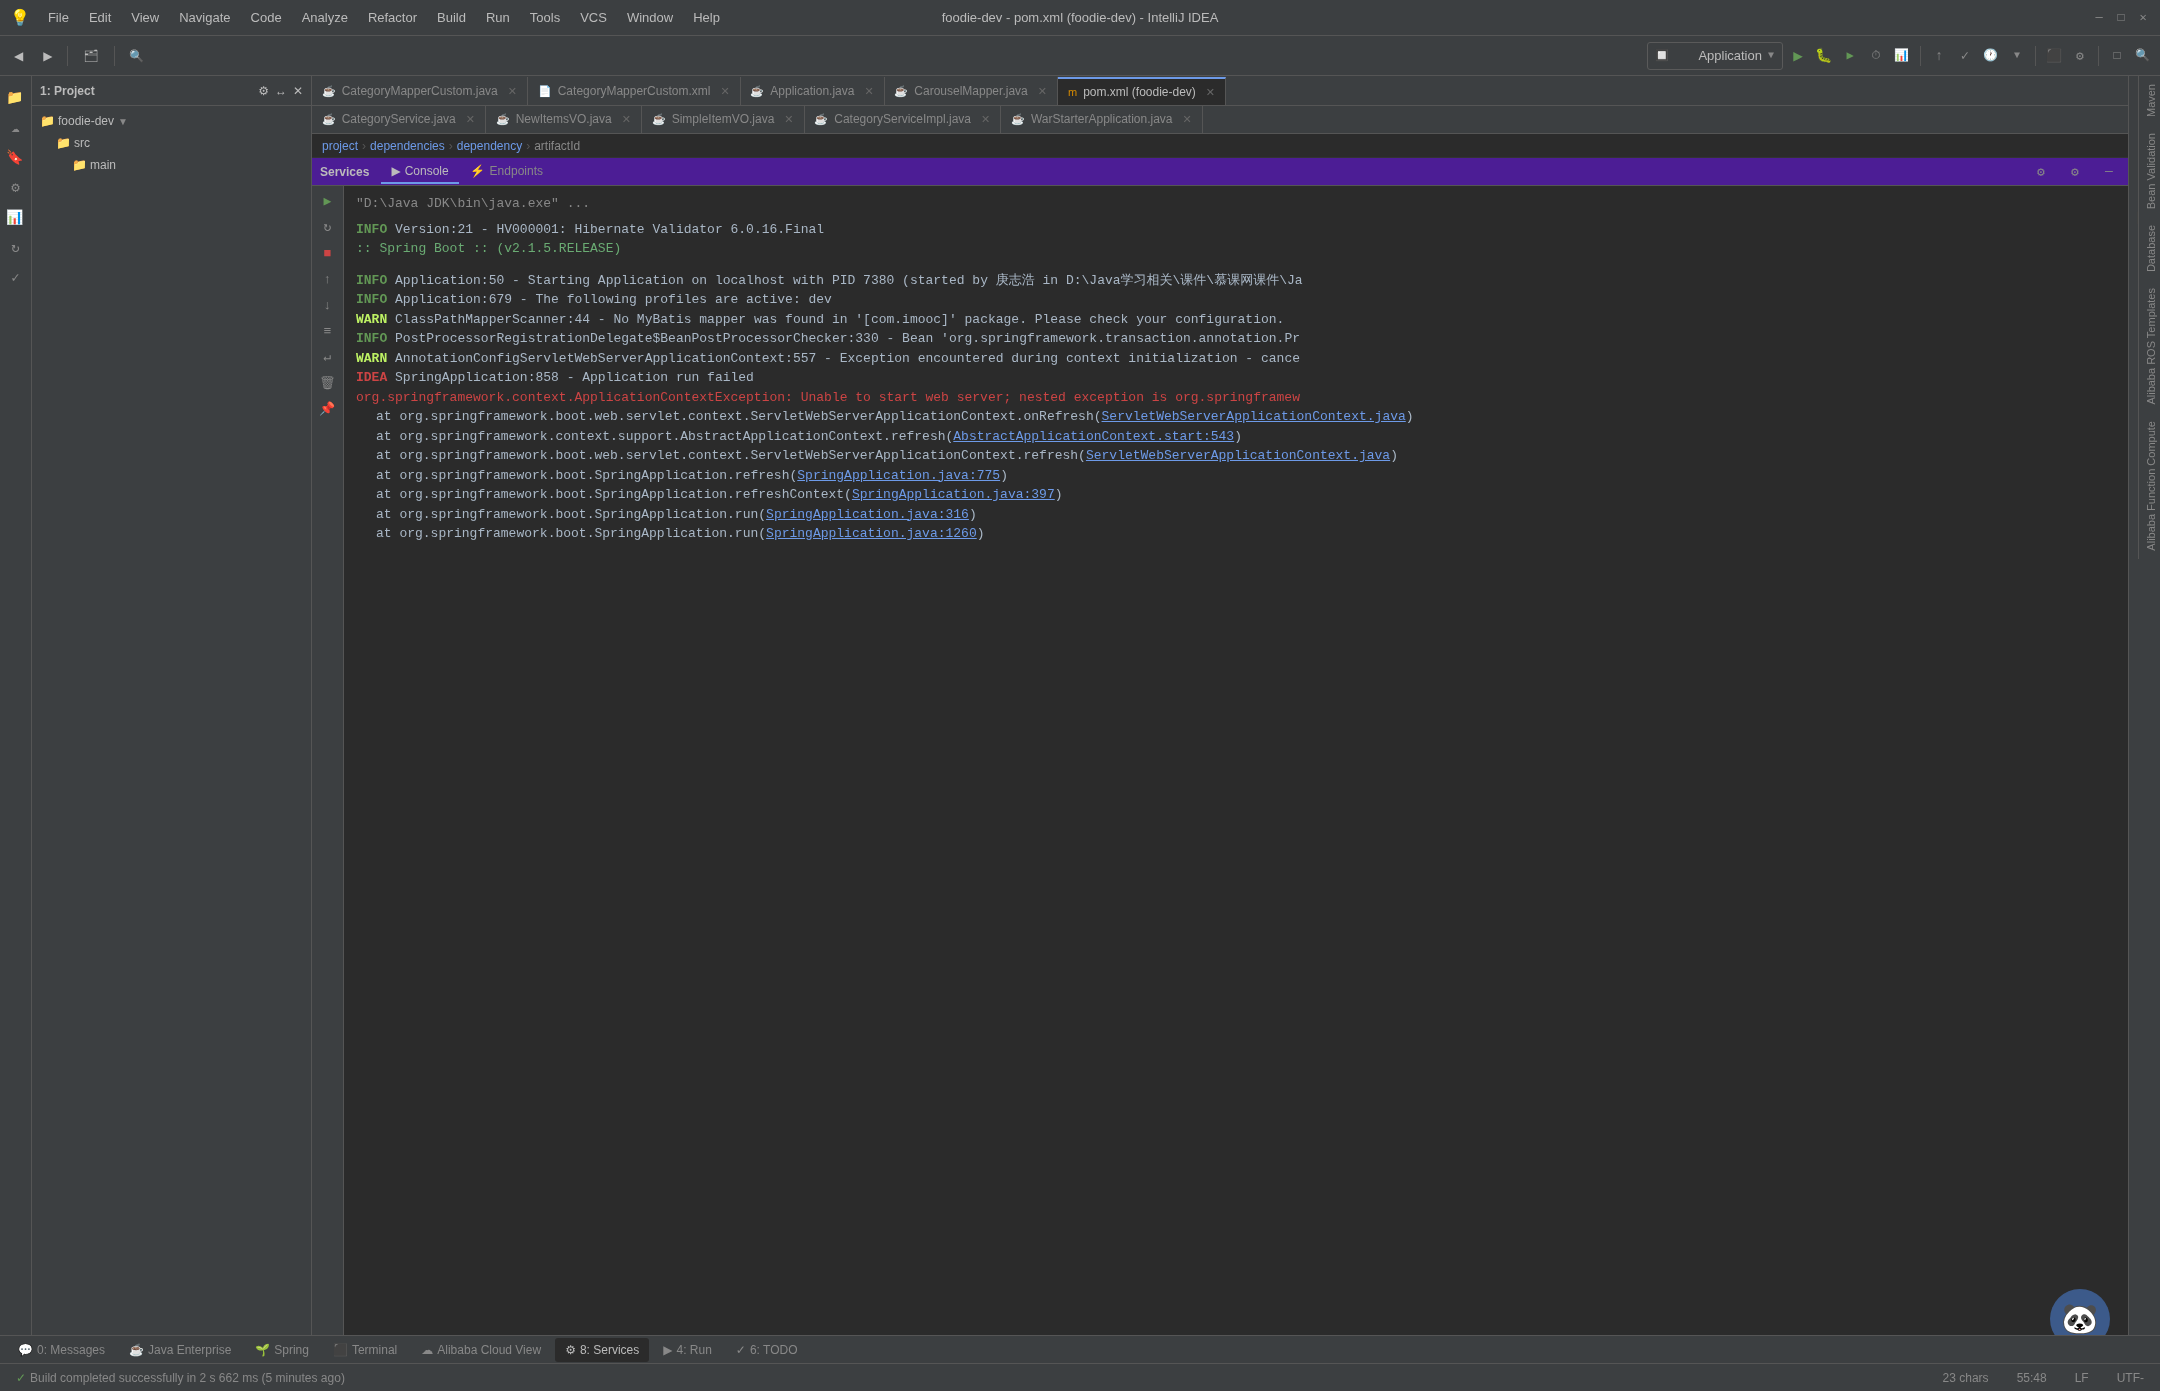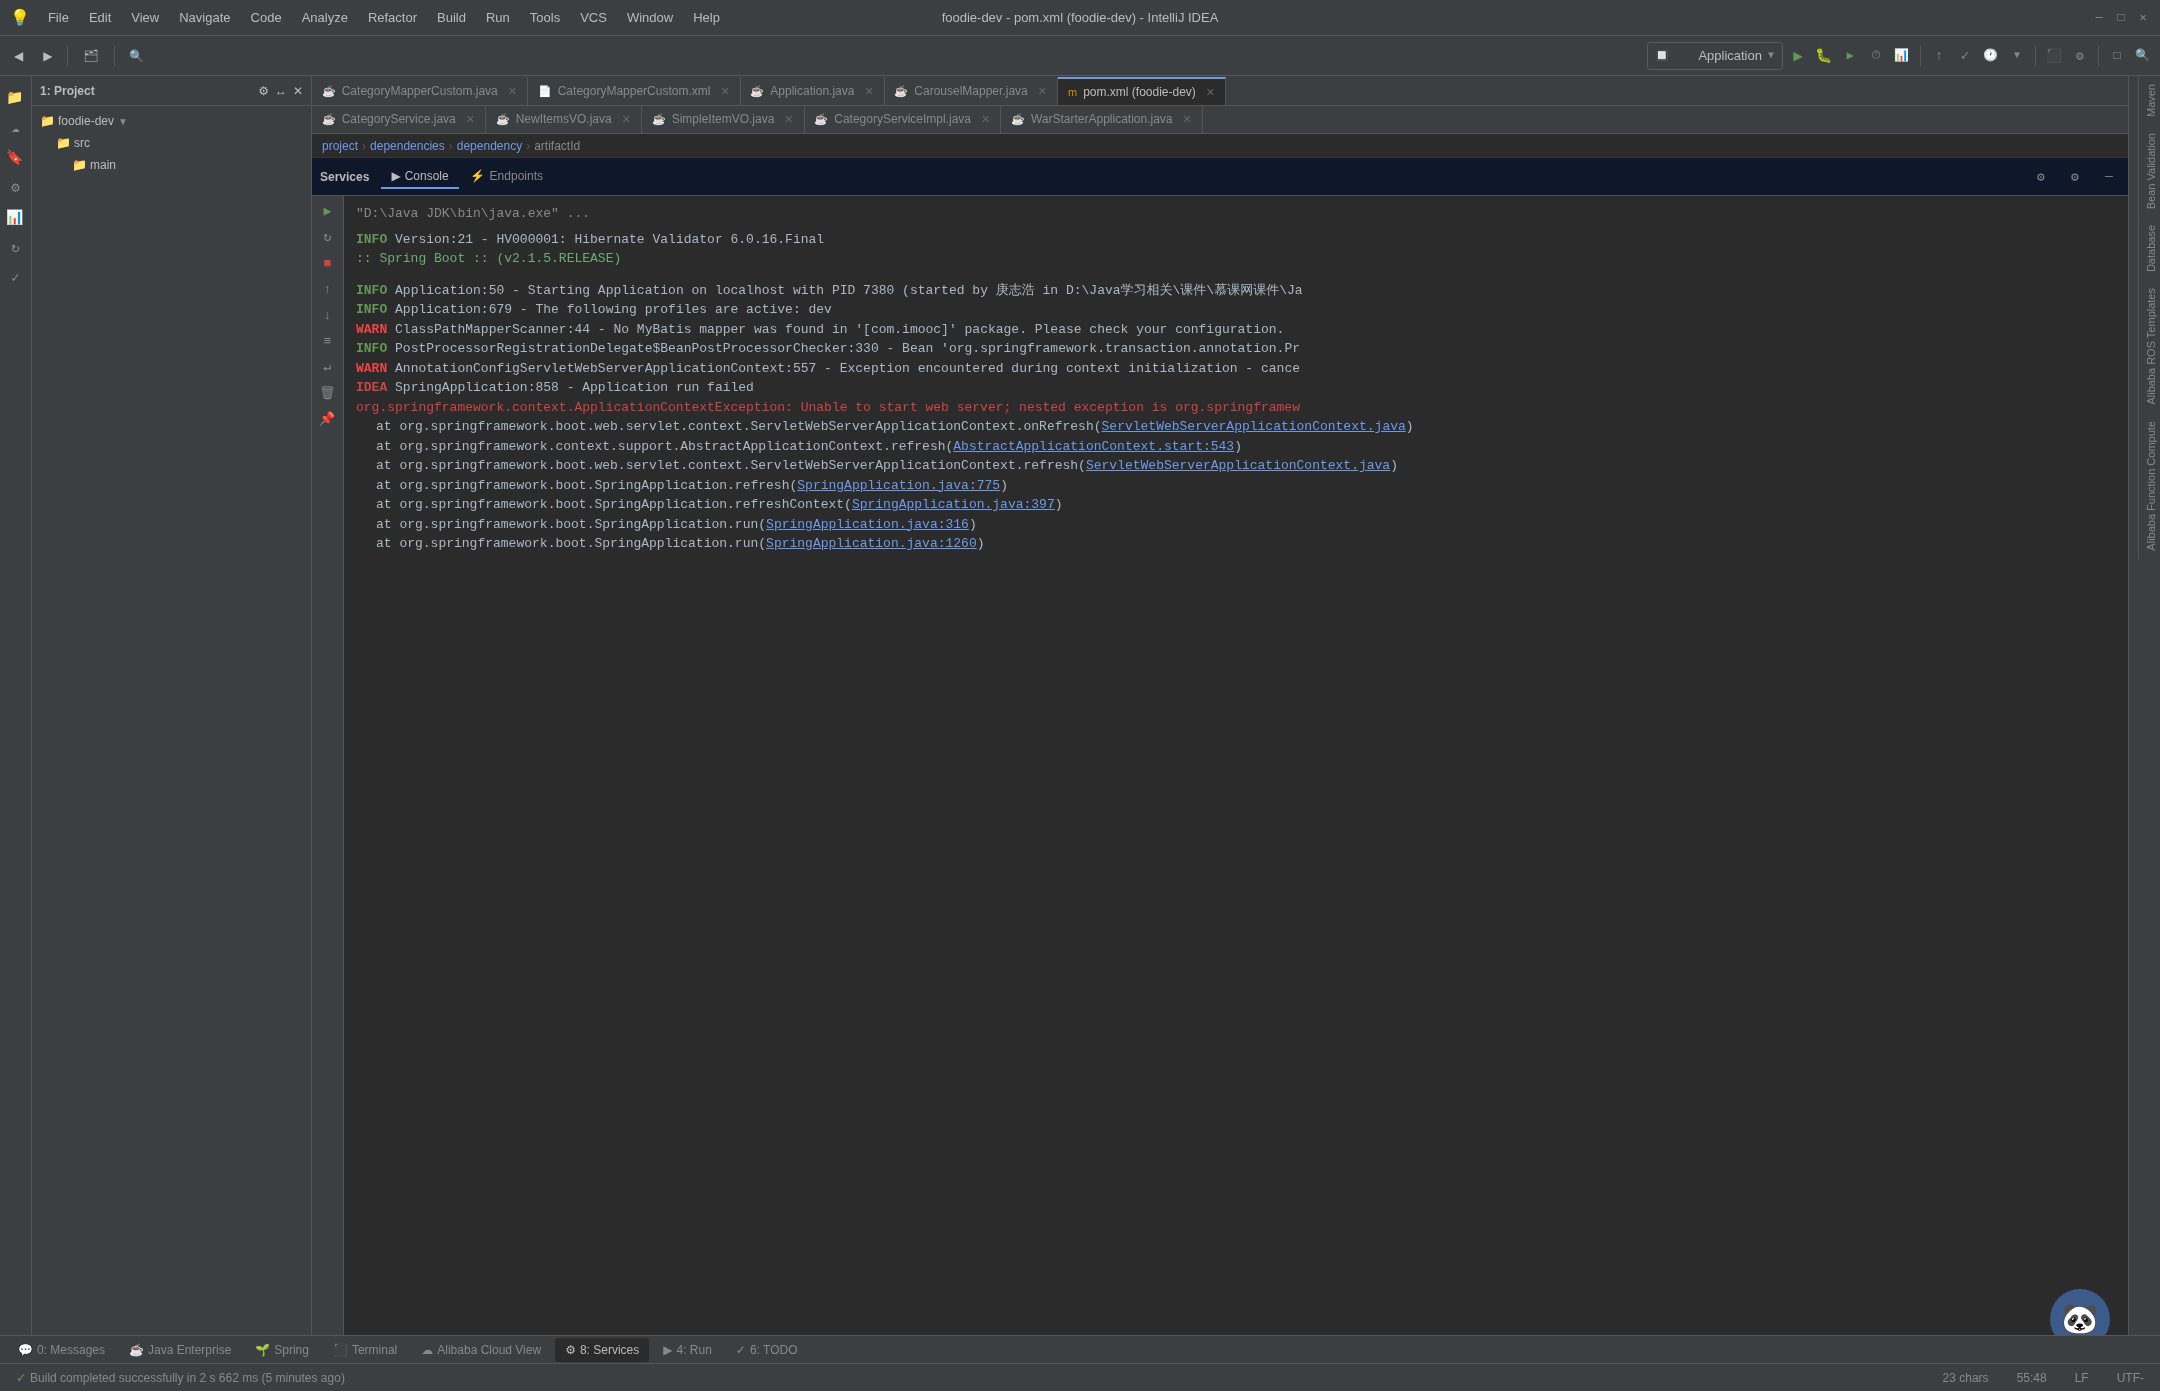--- a/index.html
+++ b/index.html
@@ -246,22 +246,22 @@
     .breadcrumb-sep { color: #555; }
 
     
     #console-area {
       flex: 1;
       background: #2b2b2b;
       display: flex;
       flex-direction: column;
     }
     #services-bar {
-      height: 38px;
-      background: #0f172a;
+      height: 28px;
+      background: #4c1d95;
       display: flex;
       align-items: center;
       padding: 0 8px;
       gap: 12px;
       border-bottom: 1px solid #555;
     }
     #services-label {
       font-size: 12px;
       font-family: Arial, sans-serif;
       color: #bbbbbb;
@@ -316,21 +316,21 @@
     #console-content::-webkit-scrollbar-track { background: #3c3f41; }
     #console-content::-webkit-scrollbar-thumb { background: #555; }
 
     
     .con-gray { color: #888888; }
     .con-info { color: #a9b7c6; }
     .con-error { color: #cc4444; }
     .con-spring { color: #6aab73; }
     .con-link { color: #6d9ae8; text-decoration: underline; cursor: pointer; }
     .con-label-info { color: #629755; font-weight: bold; }
-    .con-label-warn { color: #ef4444; font-weight: bold; margin-top: 41px; }
+    .con-label-warn { color: #bef264; font-weight: bold; margin-top: 41px; }
     .con-label-error { color: #cc4444; font-weight: bold; }
 
     
     #right-sidebar {
       width: 32px;
       background: #3c3f41;
       border-left: 1px solid #555;
       display: flex;
       flex-direction: column;
       align-items: center;

